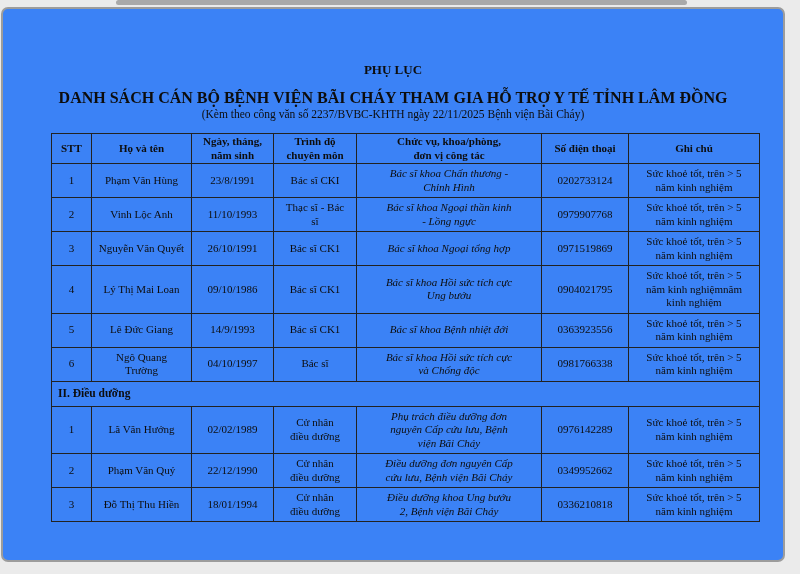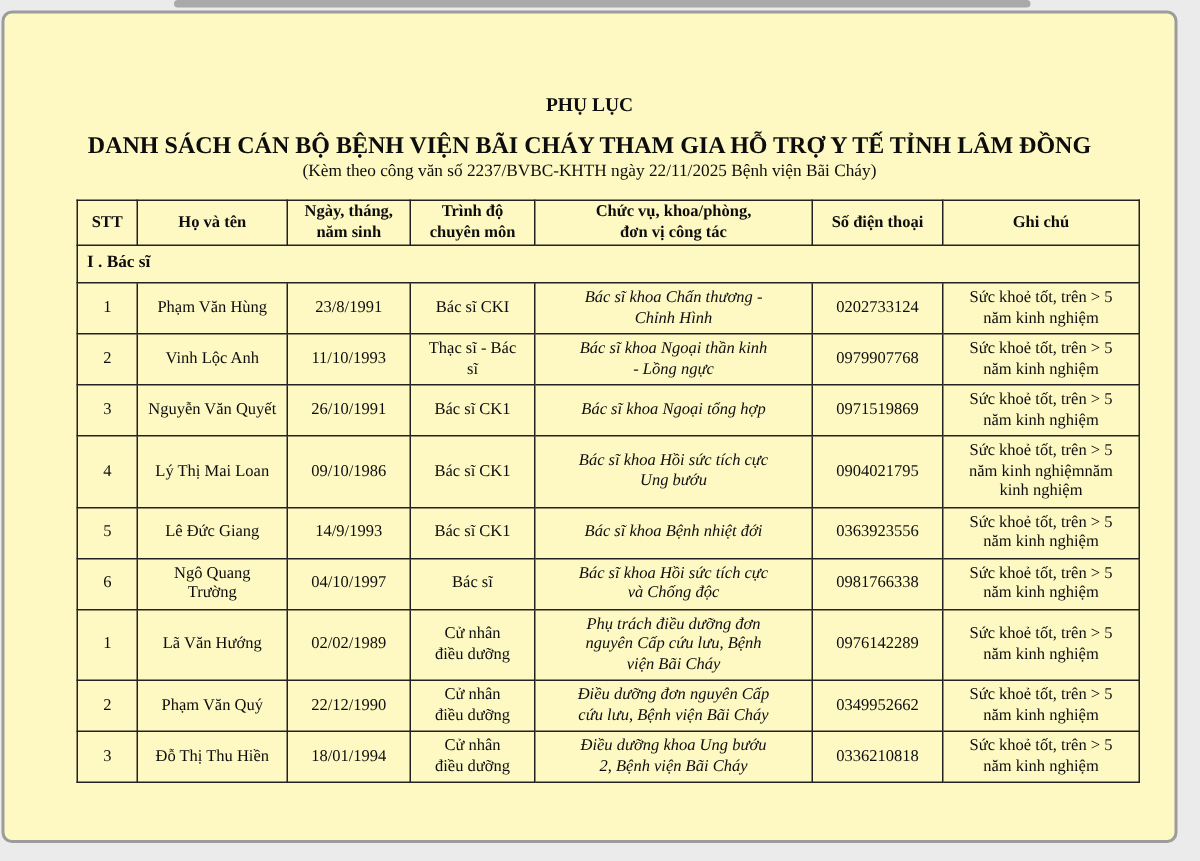--- a/index.html
+++ b/index.html
@@ -11,21 +11,21 @@
     overflow: hidden;
   }
   .top-scroll-thumb {
     position: absolute; left: 116px; top: 0;
     width: 571px; height: 5px;
     background: #a9a9a9; border-radius: 3px;
   }
   .page {
     position: absolute; left: 1px; top: 7px;
     width: 784px; height: 555px;
-    background: #fef9c3;
+    background: #3b82f6;
     border: 2px solid #9c9c9c;
     border-radius: 7px;
     box-sizing: border-box;
     overflow: hidden;
   }
   .titles {
     padding-top: 53px;
     text-align: center;
     color: #0d0d0d;
   }
@@ -107,23 +107,20 @@
 năm sinh</th>
           <th>Trình độ
 chuyên môn</th>
           <th>Chức vụ, khoa/phòng,
 đơn vị công tác</th>
           <th>Số điện thoại</th>
           <th>Ghi chú</th>
         </tr>
     </thead>
     <tbody>
-        <tr class="section-row">
-          <td colspan="7">I . Bác sĩ</td>
-        </tr>
         <tr class="data-row">
           <td class="cell-stt">1</td>
           <td class="cell-name">Phạm Văn Hùng</td>
           <td class="cell-dob">23/8/1991</td>
           <td class="cell-degree">Bác sĩ CKI</td>
           <td class="cell-position">Bác sĩ khoa Chấn thương -
 Chỉnh Hình</td>
           <td class="cell-phone">0202733124</td>
           <td class="cell-note">Sức khoẻ tốt, trên &gt; 5
 năm kinh nghiệm</td>
@@ -176,20 +173,23 @@
           <td class="cell-stt">6</td>
           <td class="cell-name">Ngô Quang
 Trường</td>
           <td class="cell-dob">04/10/1997</td>
           <td class="cell-degree">Bác sĩ</td>
           <td class="cell-position">Bác sĩ khoa Hồi sức tích cực
 và Chống độc</td>
           <td class="cell-phone">0981766338</td>
           <td class="cell-note">Sức khoẻ tốt, trên &gt; 5
 năm kinh nghiệm</td>
+        </tr>
+        <tr class="section-row">
+          <td colspan="7">II. Điều dưỡng</td>
         </tr>
         <tr class="data-row">
           <td class="cell-stt">1</td>
           <td class="cell-name">Lã Văn Hướng</td>
           <td class="cell-dob">02/02/1989</td>
           <td class="cell-degree">Cử nhân
 điều dưỡng</td>
           <td class="cell-position">Phụ trách điều dưỡng đơn
 nguyên Cấp cứu lưu, Bệnh
 viện Bãi Cháy</td>

